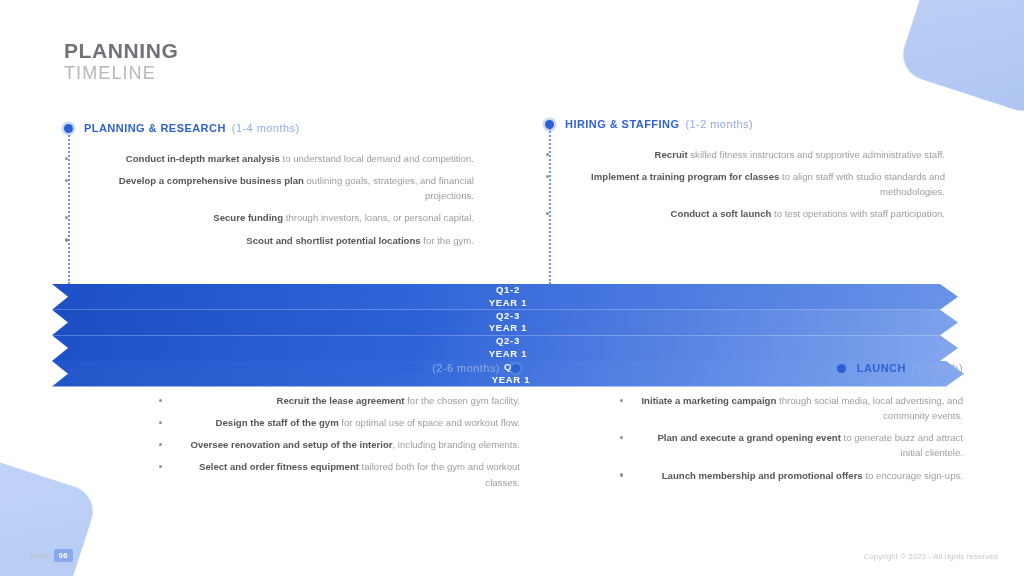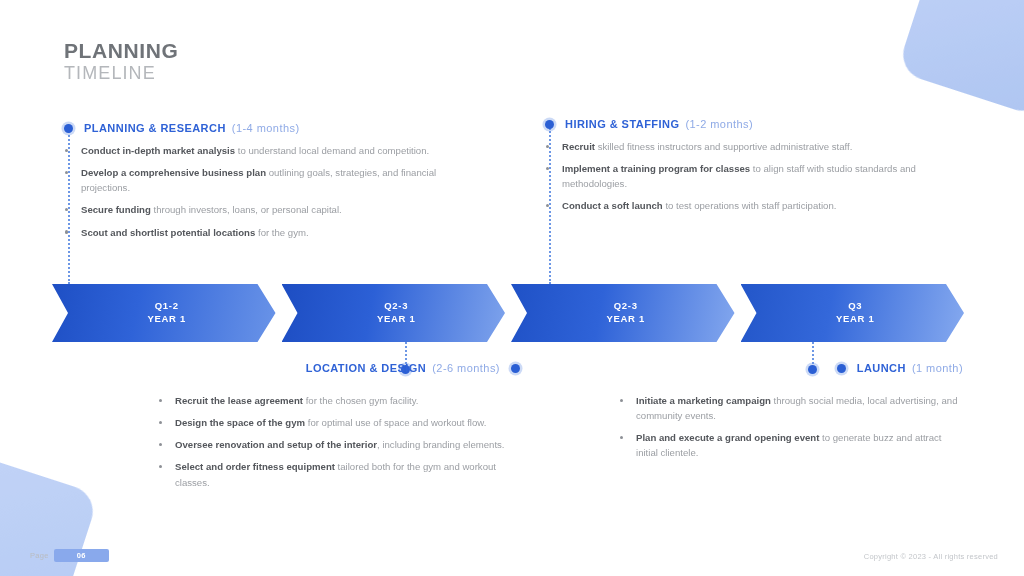--- a/index.html
+++ b/index.html
@@ -69,20 +69,21 @@
   }
 
   
   .chev-bar {
     position: absolute;
     left: 52px;
     top: 284px;
     width: 912px;
     height: 58px;
     display: flex;
+    flex-direction: column;
   }
   .chev {
     position: relative;
     height: 58px;
     flex: 1 1 0;
     margin-right: 6px;
     color: #ffffff;
     display: flex;
     align-items: center;
     justify-content: center;
@@ -142,22 +143,23 @@
     margin-left: 11px;
   }
   .phase-head.right .phase-name { margin-left: 11px; margin-right: 0; }
   .phase-dur {
     font-weight: normal;
     color: #8faae6;
     margin-left: 6px;
   }
   ul.bullets {
     list-style: none;
-    margin: 9px 0 0 0;
+    margin: 17px 0 0 0;
     padding: 0;
+    text-align: right;
   }
   ul.bullets li {
     position: relative;
     padding-left: 17px;
     margin-bottom: 7px;
     font-size: 9.6px;
     line-height: 1.58;
     color: #9b9ea3;
   }
   ul.bullets li:before {
@@ -200,21 +202,21 @@
     font-size: 7.5px;
     color: #b9bcc1;
     letter-spacing: .3px;
   }
   .page-badge {
     margin-left: 5px;
     background: #89a9ec;
     color: #ffffff;
     font-size: 7.5px;
     font-weight: bold;
-    padding: 2px 23px;
+    padding: 2px 5px;
     border-radius: 2px;
   }
   .footer-right {
     position: absolute;
     right: 26px;
     bottom: 15px;
     font-size: 7.5px;
     color: #c3c6ca;
     letter-spacing: .25px;
   }
@@ -297,35 +299,36 @@
   </div>
 
   <div class="phase" style="left:150px; top:362px; width:370px;">
     <div class="phase-head right">
       <span class="phase-name" style="margin-left:0;">LOCATION &amp; DESIGN</span>
       <span class="phase-dur">(2-6 months)</span>
       <span class="dot" style="margin-left:11px;"></span>
     </div>
     <ul class="bullets" style="margin-top:19px; margin-left:8px;">
       <li><b>Recruit the lease agreement</b><span> for the chosen gym facility.</span></li>
-      <li><b>Design the space of the gym</b><span> for optimal use of space and workout flow.</span></li>
+      <li><b>Design the staff of the gym</b><span> for optimal use of space and workout flow.</span></li>
       <li><b>Oversee renovation and setup of the interior</b><span>, including branding elements.</span></li>
       <li><b>Select and order fitness equipment</b><span> tailored both for the gym and workout classes.</span></li>
     </ul>
   </div>
 
   <div class="phase" style="left:595px; top:362px; width:368px;">
     <div class="phase-head right">
       <span class="dot" style="margin-right:0;"></span>
       <span class="phase-name">LAUNCH</span>
       <span class="phase-dur">(1 month)</span>
     </div>
     <ul class="bullets" style="margin-top:19px; margin-left:24px;">
       <li><b>Initiate a marketing campaign</b><span> through social media, local advertising, and community events.</span></li>
       <li><b>Plan and execute a grand opening event</b><span> to generate buzz and attract initial clientele.</span></li>
+      <li><b>Launch membership and promotional offers</b><span> to encourage sign-ups.</span></li>
     </ul>
   </div>
 
   <div class="footer-left">
     <span>Page</span>
     <span class="page-badge">06</span>
   </div>
   <div class="footer-right">Copyright © 2023 - All rights reserved</div>
 
 </div>

